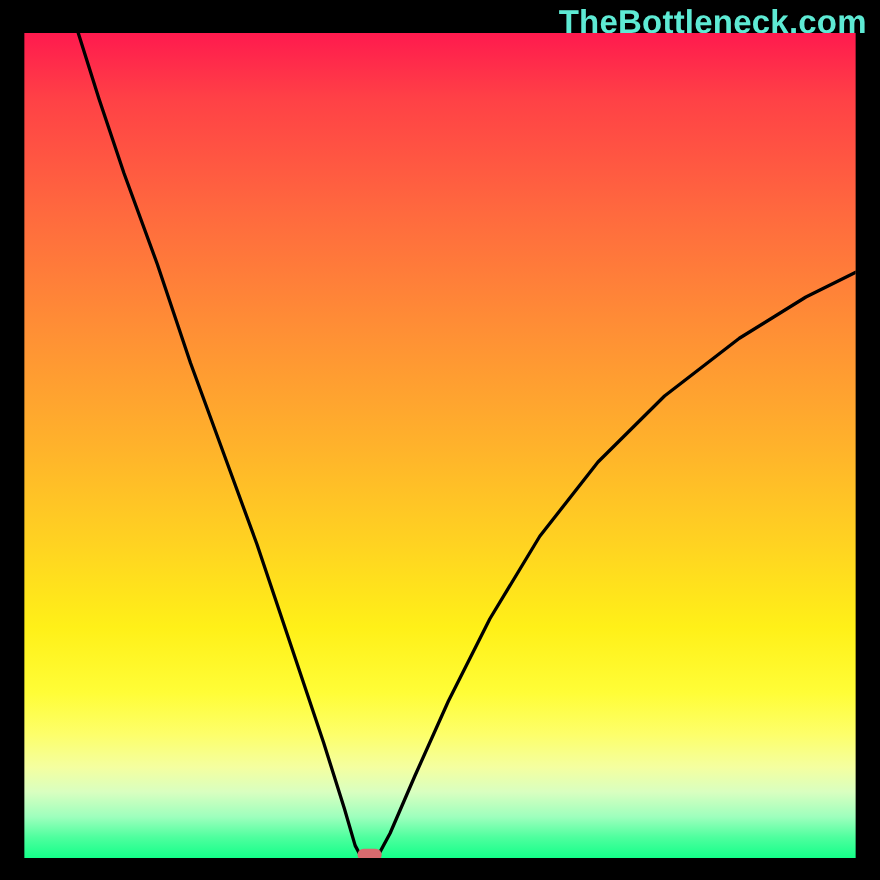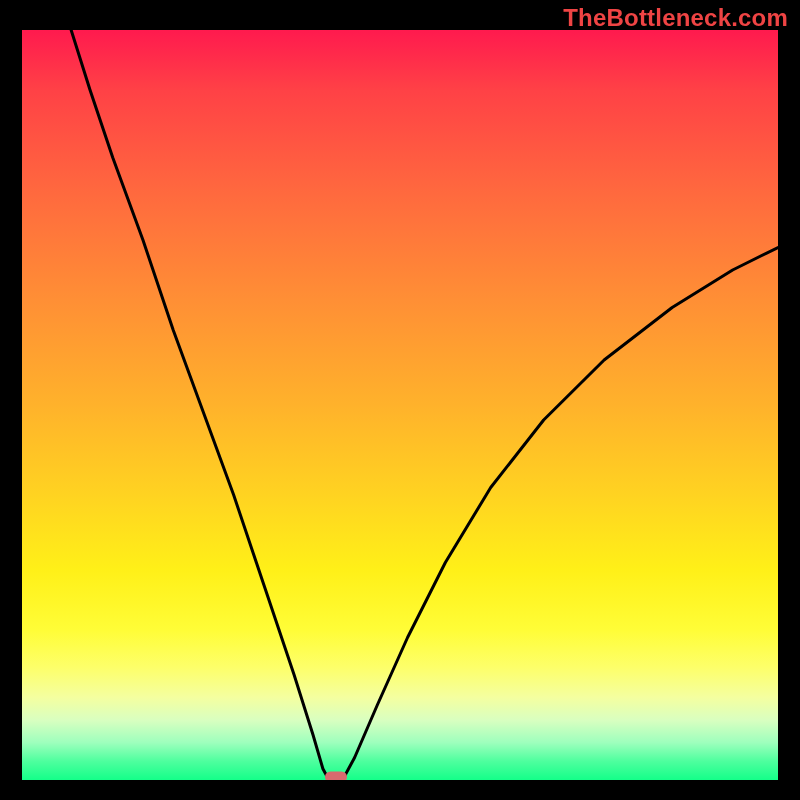--- a/index.html
+++ b/index.html
@@ -13,23 +13,23 @@
   .outer {
     width: 800px;
     height: 800px;
     background: #000;
     position: relative;
   }
   .watermark {
     position: absolute;
     top: 4px;
     right: 12px;
-    font-size: 24px;
+    font-size: 30px;
     font-weight: 600;
-    color: #ef4444;
+    color: #5eead4;
     letter-spacing: 0.2px;
   }
   .plot-area {
     position: absolute;
     left: 22px;
     top: 30px;
     width: 756px;
     height: 750px;
     overflow: hidden;
   }

